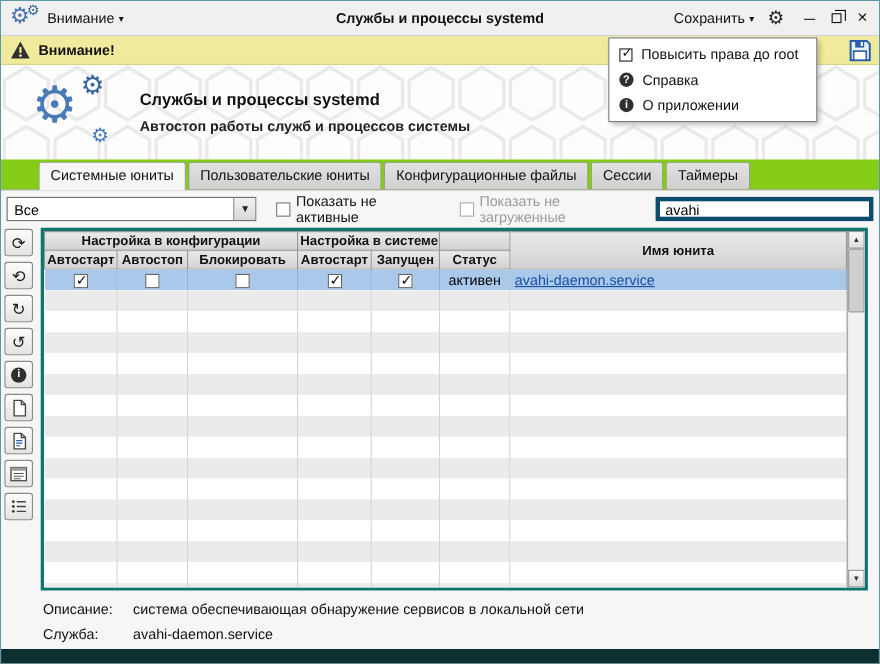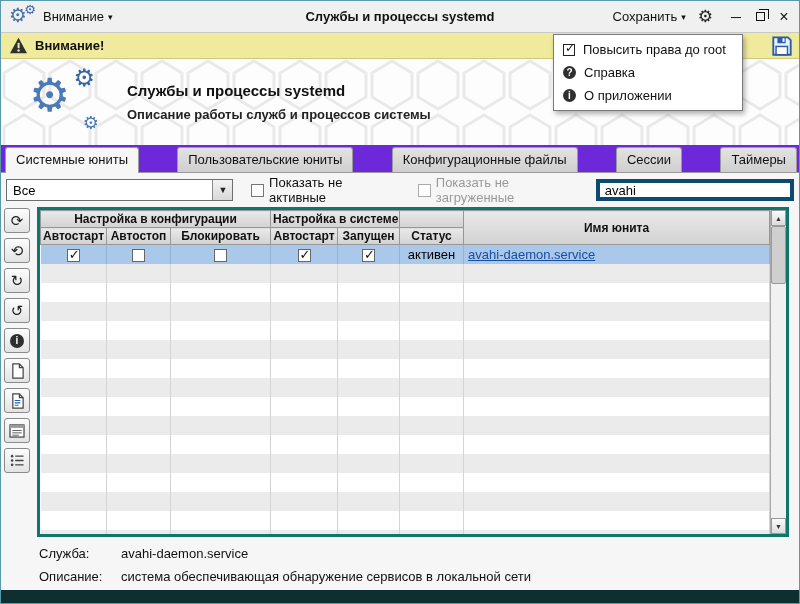--- a/index.html
+++ b/index.html
@@ -46,21 +46,21 @@
   .header-inner { position:relative; display:flex; align-items:center; height:100%; padding-left:28px; gap:26px; }
   .logo { position:relative; width:72px; height:64px; color:#4b7ab8; }
   .logo .lg1 { position:absolute; font-size:46px; left:0; top:2px; line-height:1; }
   .logo .lg2 { position:absolute; font-size:24px; right:6px; top:-4px; color:#3a66a0; line-height:1; }
   .logo .lg3 { position:absolute; font-size:18px; right:2px; bottom:2px; color:#4b7ab8; line-height:1; }
   .header-text { display:flex; flex-direction:column; gap:8px; }
   .header-title { font-size:15px; font-weight:bold; color:#111; }
   .header-sub { font-size:13px; font-weight:bold; color:#222; }
 
   
-  .tabs { height:27px; flex:0 0 27px; background:#6d28d9; display:flex; align-items:flex-end; padding-left:4px; position:relative;justify-content:space-between; }
+  .tabs { height:27px; flex:0 0 27px; background:#84cc16; display:flex; align-items:flex-end; padding-left:34px; position:relative; }
   .tab { font-size:13px; color:#111; padding:4px 10px 5px; border:1px solid #9a9a9a; border-bottom:none;
     background:linear-gradient(#e2e2e2,#cfcfcf); margin-right:2px; border-radius:3px 3px 0 0; position:relative; }
   .tab.active { background:#f6f6f6; font-weight:normal; z-index:2; margin-bottom:-1px; padding-bottom:6px; }
 
   
   .panel { flex:1 1 auto; background:#f6f6f6; border-top:1px solid #9a9a9a; display:flex; flex-direction:column; }
 
   .filterbar { height:34px; flex:0 0 34px; display:flex; align-items:center; gap:8px; padding:0 5px; }
   .combo { width:232px; height:22px; background:#fff; border:1px solid #6e6e6e; display:flex; align-items:center;
     font-size:13px; padding-left:6px; position:relative; }
@@ -190,21 +190,21 @@
       <rect width="800" height="86" fill="url(#hexp)"></rect>
     </svg>
     <div class="header-inner">
       <span class="logo">
         <span class="lg1">⚙</span>
         <span class="lg2">⚙</span>
         <span class="lg3">⚙</span>
       </span>
       <div class="header-text">
         <div class="header-title">Службы и процессы systemd</div>
-        <div class="header-sub">Описание работы служб и процессов системы</div>
+        <div class="header-sub">Автостоп работы служб и процессов системы</div>
       </div>
     </div>
   </div>
 
   <div class="tabs">
     <div class="tab active">Системные юниты</div>
     <div class="tab">Пользовательские юниты</div>
     <div class="tab">Конфигурационные файлы</div>
     <div class="tab">Сессии</div>
     <div class="tab">Таймеры</div>
@@ -456,24 +456,24 @@
           <div class="sb-track">
             <div class="sb-thumb"></div>
           </div>
           <div class="sb-btn">▼</div>
         </div>
       </div>
     </div>
 
     <div class="details">
       <div class="drow">
+        <span class="dlabel">Описание:</span>
+        <span class="dvalue">система обеспечивающая обнаружение сервисов в локальной сети</span>
+      </div>
+      <div class="drow">
         <span class="dlabel">Служба:</span>
         <span class="dvalue">avahi-daemon.service</span>
       </div>
-      <div class="drow">
-        <span class="dlabel">Описание:</span>
-        <span class="dvalue">система обеспечивающая обнаружение сервисов в локальной сети</span>
-      </div>
     </div>
   </div>
 
   <div class="bottombar"></div>
 </div>
 
 </body></html>

